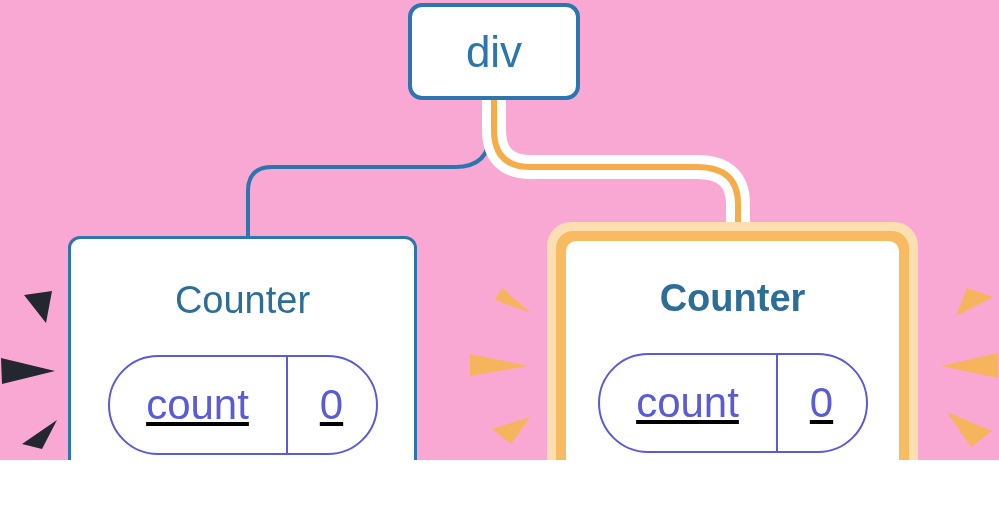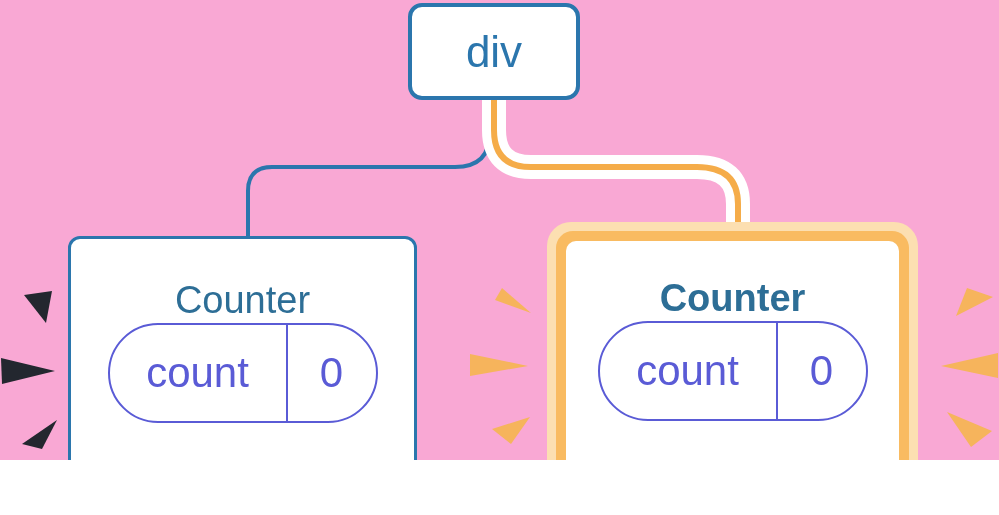--- a/index.html
+++ b/index.html
@@ -65,26 +65,28 @@
     border-radius:10px;
     display:flex; flex-direction:column; align-items:center;
   }
   .card-right-white .title {
     margin-top:36px;
     color:#2D6E96; font-size:38px; font-weight:700; line-height:1.15;
   }
   
   .pill {
     box-sizing:border-box;
+    margin-top:32px;
     width:270px; height:100px;
     border:2.5px solid #5A5BD6;
     border-radius:50px;
     background:#ffffff;
     display:flex; align-items:stretch;
     overflow:hidden;
+    text-decoration:underline;
   }
   .pill .key-cell {
     width:176px; box-sizing:border-box;
     display:flex; align-items:center; justify-content:center;
   }
   .pill .value-cell {
     flex:1; box-sizing:border-box;
     border-left:2.5px solid #5A5BD6;
     display:flex; align-items:center; justify-content:center;
   }

